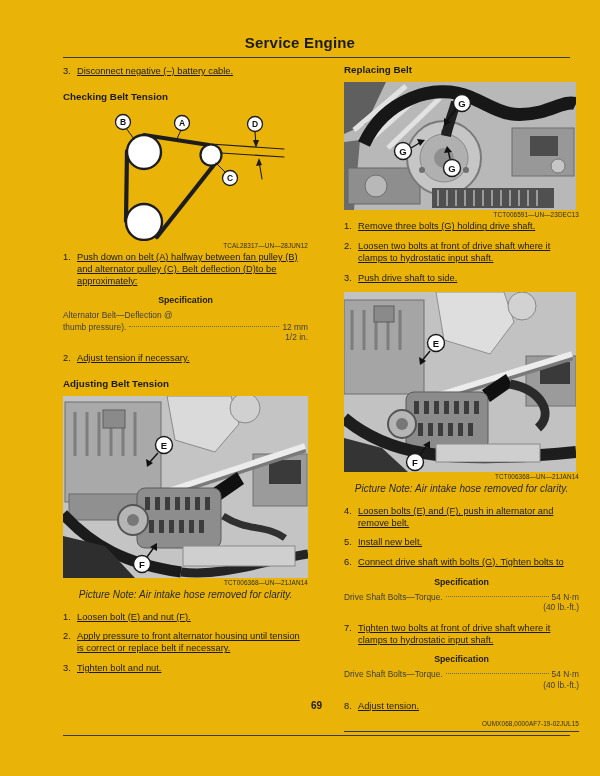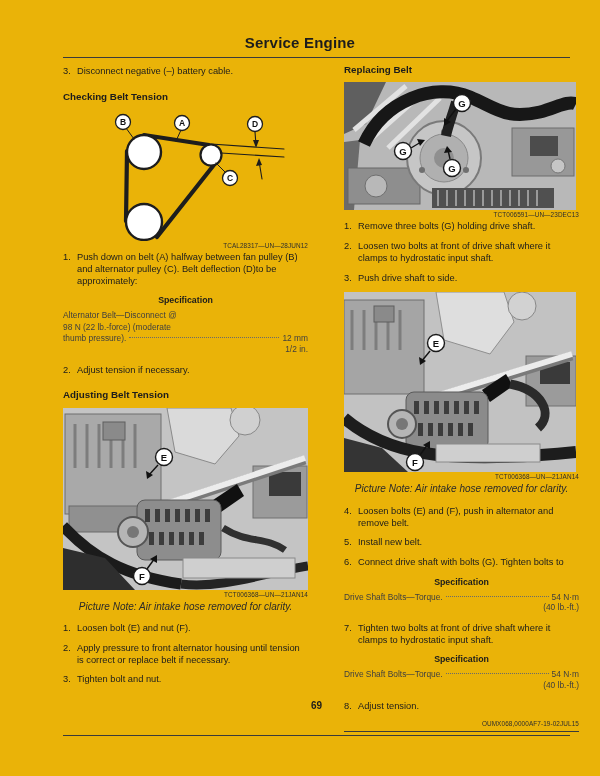--- a/index.html
+++ b/index.html
@@ -13,21 +13,21 @@
   }
   .rule { position:absolute; left:63px; right:30px; border-top:1.2px solid #3a3a3a; }
   .rule-top { top:57px; }
   .rule-bottom { top:735px; }
   .col { position:absolute; font-size:9.3px; line-height:1.26; }
   .col-left  { left:63px;  width:245px; top:66px; }
   .col-right { left:344px; width:235px; top:62px; }
   .heading { font-weight:bold; font-size:9.8px; margin:13px 0 6px 0; }
   .step { display:flex; margin:0 0 8px 0; }
   .step .num { width:14px; flex:none; }
-  .step .txt { flex:1; }
+  .step .txt { flex:1;text-decoration:underline; }
   .figure { margin:2px 0 0 0; }
   .figure svg { display:block; }
   .fig-caption {
     text-align:right; font-size:6.4px; color:#2d2d2d; margin:1px 0 2px 0;
     letter-spacing:.1px;
   }
   .pic-note { text-align:center; font-style:italic; font-size:10px; color:#2a2a2a; margin:0 0 10px 0; }
   .spec { margin:3px 0 10px 0; font-size:8.4px; color:#3f3f3f; }
   .spec-heading { text-align:center; font-weight:bold; font-size:8.8px; color:#1c1c1c; margin-bottom:4px; }
   .spec-line { margin:1px 0; }
@@ -114,22 +114,21 @@
     </div>
     <div class="fig-caption">TCAL28317—UN—28JUN12</div>
 
     <div class="step">
       <span class="num">1.</span>
       <span class="txt">Push down on belt (A) halfway between fan pulley (B) and alternator pulley (C). Belt deflection (D)to be approximately:</span>
     </div>
 
     <div class="spec">
       <div class="spec-heading">Specification</div>
-      <div class="spec-line">Alternator Belt—Disconnect @</div>
-      <div class="spec-line">98 N (22 lb.-force) (moderate</div>
+      <div class="spec-line">Alternator Belt—Deflection @</div>
       <div class="spec-row">
         <span>thumb pressure).</span>
         <span class="leader"></span>
         <span>12 mm</span>
       </div>
       <div class="spec-val2">1/2 in.</div>
     </div>
 
     <div class="step">
       <span class="num">2.</span>

